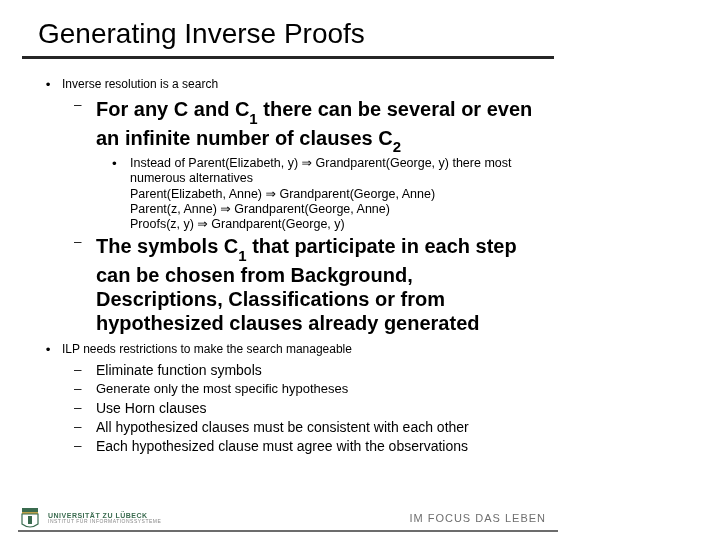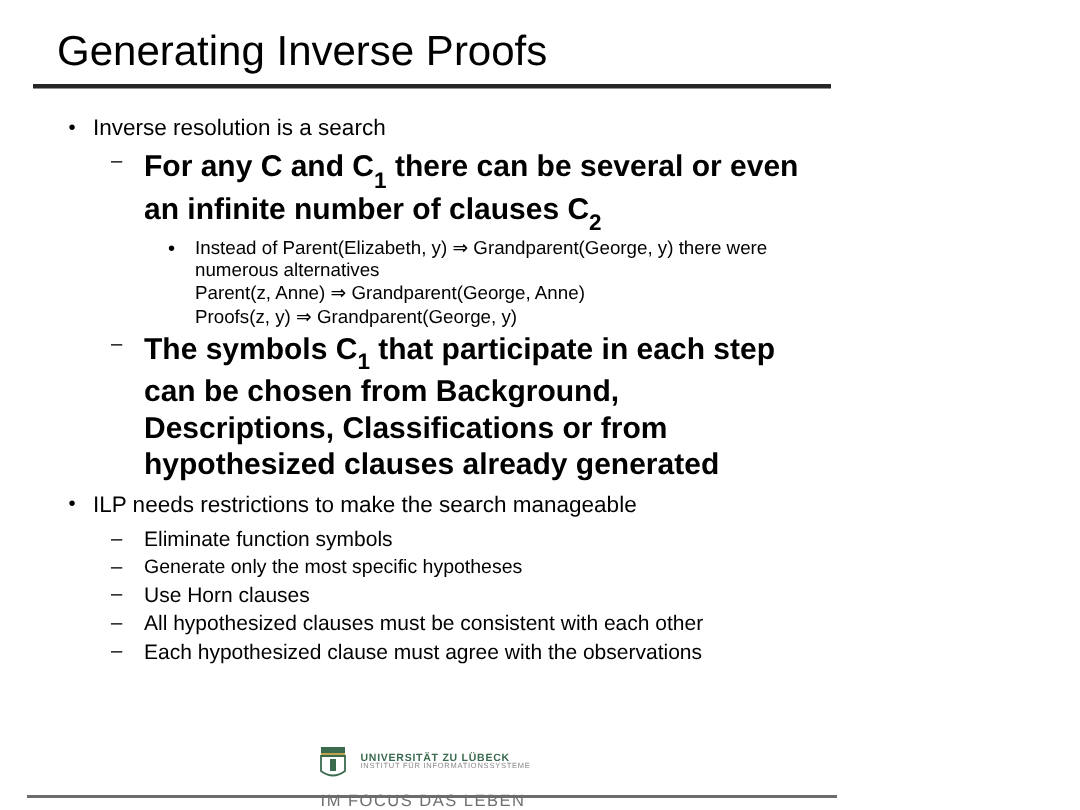--- a/index.html
+++ b/index.html
@@ -4,35 +4,35 @@
 <style>
   * { box-sizing: border-box; margin: 0; padding: 0; }
   html, body { width: 720px; height: 540px; font-family: Arial, Helvetica, sans-serif; background: #fff; color: #000; }
   .slide { width: 576px; height: 540px; position: relative; padding: 18px 34px 0 34px; }
   .title { font-size: 28px; font-weight: 400; margin-bottom: 6px; padding-left: 4px; }
   .hr { height: 3px; background: #262626; margin: 0 -12px 18px -12px; }
   .content { font-size: 13.5px; line-height: 1.22; }
 
   .l1 { display: flex; margin-bottom: 4px; }
   .l1 .bul { width: 28px; flex-shrink: 0; text-align: center; }
-  .l1 .txt { flex: 1; font-size: 15px; }
+  .l1 .txt { flex: 1; font-size: 12px; }
 
   .l2 { display: flex; margin-left: 40px; margin-bottom: 2px; }
   .l2 .bul { width: 22px; flex-shrink: 0; }
   .l2 .txt { flex: 1; font-size: 20px; font-weight: bold; }
 
   .l3 { display: flex; margin-left: 78px; margin-bottom: 0; }
   .l3 .bul { width: 18px; flex-shrink: 0; text-align: left; }
   .l3 .txt { flex: 1; font-size: 12.5px; }
 
   .l3line { margin-left: 96px; font-size: 12.5px; }
 
   .sub { font-size: 0.75em; vertical-align: sub; position: relative; top: 0.15em; }
 
-  .footer { position: absolute; left: 0; right: 0; bottom: 0; height: 44px; padding: 0 30px 0 18px; display: flex; align-items: center; justify-content: space-between; flex-direction: column; }
+  .footer { position: absolute; left: 0; right: 0; bottom: 0; height: 44px; padding: 0 30px 0 18px; display: flex; align-items: center; justify-content: space-between; }
   .footer-hr { position: absolute; left: 18px; right: 18px; bottom: 8px; height: 2px; background: #6c6c6c; }
   .uni { display: flex; align-items: center; gap: 6px; }
   .uni-logo { width: 24px; height: 24px; }
   .uni-text { font-size: 7px; letter-spacing: 0.5px; color: #3a6b4f; line-height: 1.05; }
   .uni-text .main { font-weight: bold; }
   .uni-text .sub2 { font-size: 5px; color: #888; }
   .focus { font-size: 11px; letter-spacing: 1px; color: #6f6f6f; }
 </style>
 </head>
 <body>
@@ -49,22 +49,23 @@
       <div class="txt">Inverse resolution is a search</div>
     </div>
 
     <div class="l2">
       <div class="bul">–</div>
       <div class="txt"><span>For any C and C</span><span class="sub">1</span><span> there can be several or even an infinite number of clauses C</span><span class="sub">2</span></div>
     </div>
 
     <div class="l3">
       <div class="bul">•</div>
-      <div class="txt">Instead of Parent(Elizabeth, y) ⇒ Grandparent(George, y) there were numerous alternatives</div>
+      <div class="txt">Instead of Parent(Elizabeth, y) ⇒ Grandparent(George, y) there most numerous alternatives</div>
     </div>
+    <div class="l3line">Parent(Elizabeth, Anne) ⇒ Grandparent(George, Anne)</div>
     <div class="l3line">Parent(z, Anne) ⇒ Grandparent(George, Anne)</div>
     <div class="l3line">Proofs(z, y) ⇒ Grandparent(George, y)</div>
 
     <div class="l2" style="margin-top:2px">
       <div class="bul">–</div>
       <div class="txt"><span>The symbols C</span><span class="sub">1</span><span> that participate in each step can be chosen from Background, Descriptions, Classifications or from hypothesized clauses already generated</span></div>
     </div>
 
     <div class="l1" style="margin-top:6px">
       <div class="bul">•</div>

